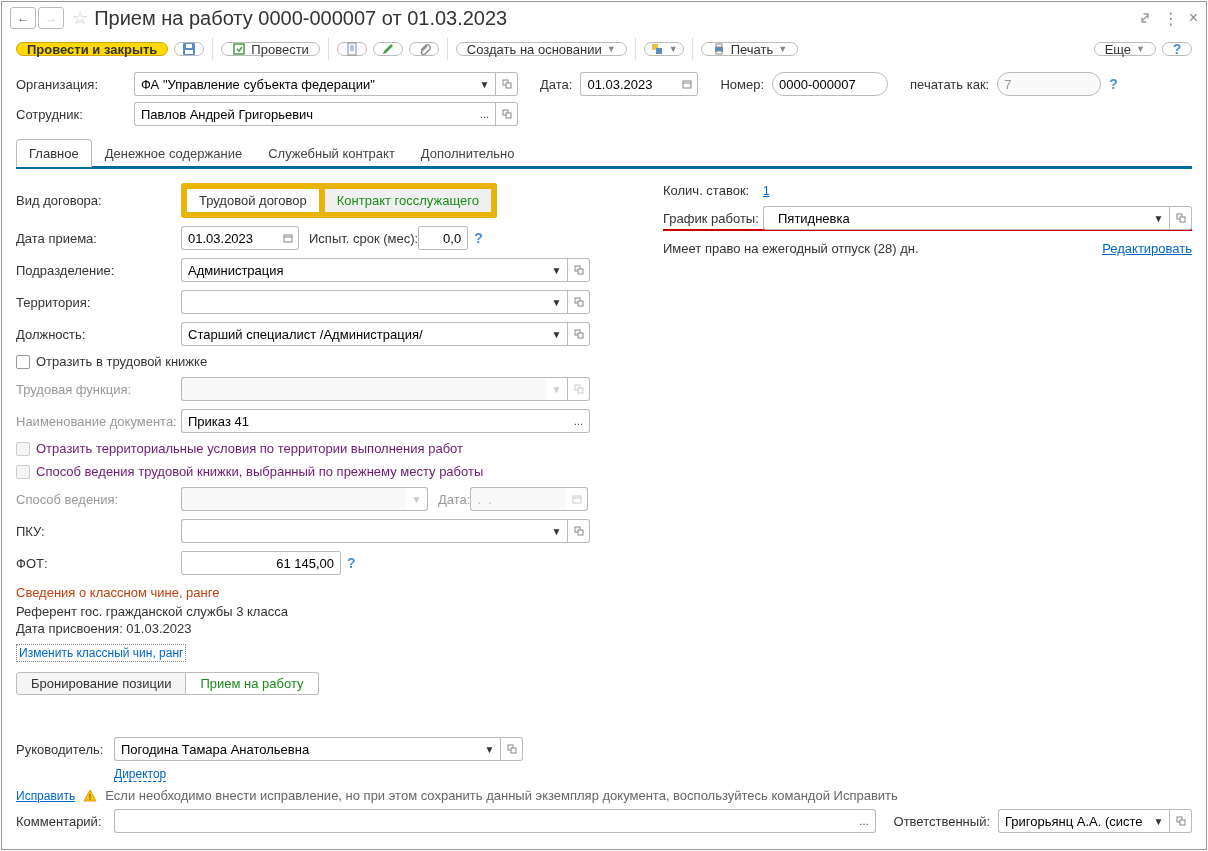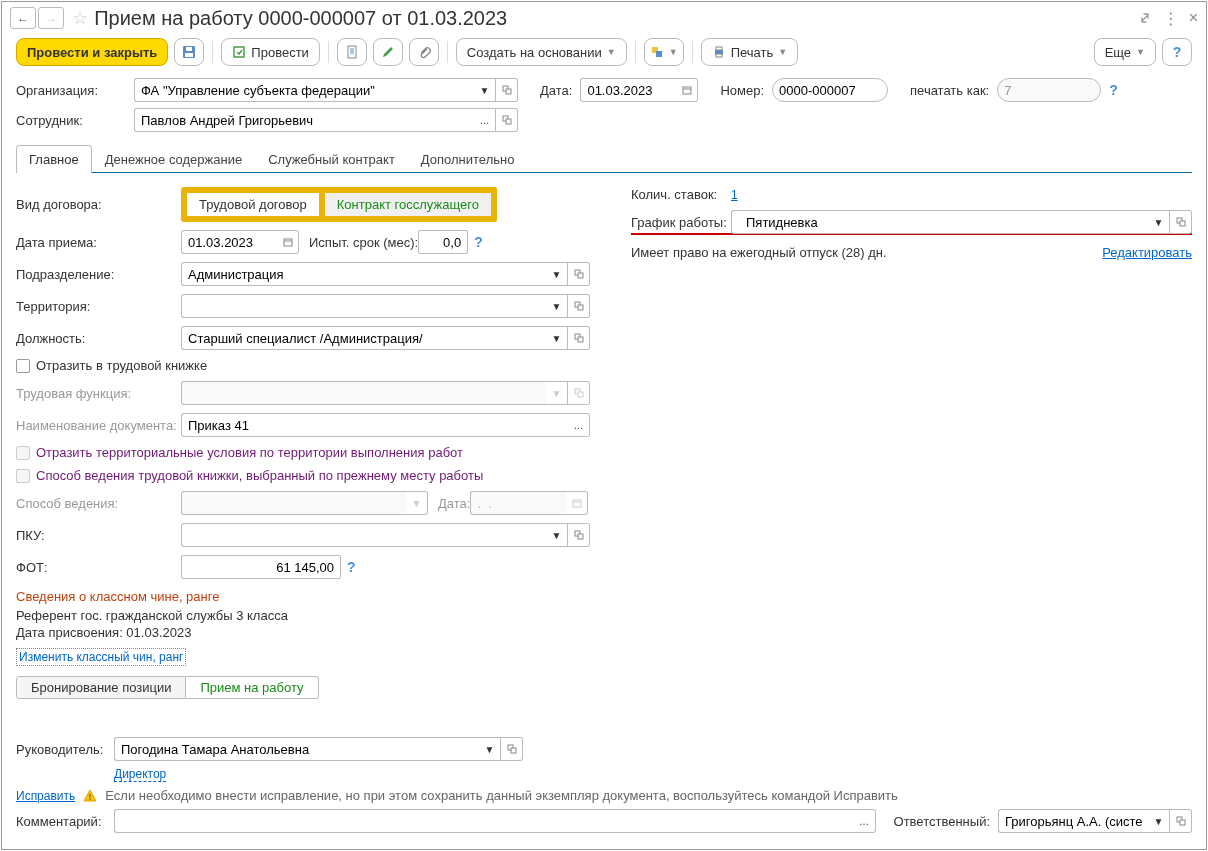--- a/index.html
+++ b/index.html
@@ -5,40 +5,40 @@
 * { box-sizing: border-box; font-family: Arial, sans-serif; }
 body { margin: 0; padding: 0; background: #fff; font-size: 12px; color: #333; }
 .window { border: 1px solid #999; width: 1206px; height: 849px; margin: 1px; background: #fff; position: relative; }
 .titlebar { display: flex; align-items: center; padding: 4px 8px; height: 32px; }
 .nav-btn { width: 26px; height: 22px; border: 1px solid #bbb; background: #fff; border-radius: 3px; margin-right: 2px; display: inline-flex; align-items: center; justify-content: center; cursor: pointer; font-size: 12px; color: #555; }
 .star { color: #ccc; font-size: 18px; margin: 0 6px; }
 .title { font-size: 20px; color: #333; }
 .titlebar-right { margin-left: auto; display: flex; gap: 10px; align-items: center; color: #888; }
 .titlebar-right span { cursor: pointer; font-size: 14px; }
 .toolbar { display: flex; align-items: center; padding: 4px 14px; gap: 6px; }
-.btn { border: 1px solid #bbb; background: #fff; border-radius: 8px; padding: 0 10px; height: 28px; display: inline-flex; align-items: center; cursor: pointer; font-size: 13px; gap: 5px; }
+.btn { border: 1px solid #bbb; background: #fff; border-radius: 8px; padding: 0 10px; height: 14px; display: inline-flex; align-items: center; cursor: pointer; font-size: 13px; gap: 5px; }
 .btn-primary { background: #ffd900; border-color: #d4a600; font-weight: bold; color: #333; }
 .btn-icon { width: 30px; justify-content: center; padding: 0; }
 .sep { width: 1px; height: 22px; background: #ddd; margin: 0 2px; }
 .toolbar .spacer { flex: 1; }
 .form-body { padding: 8px 14px; }
 .row { display: flex; align-items: center; margin-bottom: 6px; gap: 8px; }
 .label { font-size: 13px; color: #333; }
 .input { border: 1px solid #bbb; height: 24px; padding: 0 6px; font-size: 13px; background: #fff; border-radius: 2px; }
 .input.round { border-radius: 12px; }
 .input-group { display: flex; }
 .input-group .input { border-radius: 3px 0 0 3px; border-right: none; }
 .input-group .btn-sm { width: 22px; height: 24px; border: 1px solid #bbb; background: #fff; display: flex; align-items: center; justify-content: center; font-size: 10px; cursor: pointer; border-left: none; }
 .input-group .btn-sm:last-child { border-radius: 0 3px 3px 0; }
 .input-group .btn-sm + .btn-sm { border-left: none; }
-.tabs { display: flex; border-bottom: 1px solid #0369a1; margin-top: 12px; align-items: center; }
+.tabs { display: flex; border-bottom: 3px solid #0369a1; margin-top: 12px; align-items: center; }
 .tab { padding: 6px 12px; border: 1px solid transparent; border-bottom: none; font-size: 13px; cursor: pointer; position: relative; top: 1px; border-radius: 4px 4px 0 0; }
 .tab.active { border-color: #bbb; background: #fff; }
 .tab:not(.active) { color: #444; }
-.tab-content { padding: 14px 0; display: flex; gap: 20px; }
+.tab-content { padding: 14px 0; display: flex; gap: 52px; }
 .col-left { width: 595px; }
 .col-right { flex: 1; }
 .field-row { display: flex; align-items: center; margin-bottom: 8px; }
 .field-label { width: 165px; font-size: 13px; color: #333; }
 .field-label.disabled { color: #999; }
 .toggle-group { display: flex; }
 .toggle-btn { border: 6px solid #eab308; padding: 4px 12px; font-size: 13px; cursor: pointer; background: #fff; }
 .toggle-btn:first-child { border-radius: 3px 0 0 3px; }
 .toggle-btn:last-child { border-radius: 0 3px 3px 0; border-left: none; }
 .toggle-btn.active { color: #1a8c1a; background: #f0f0f0; }

